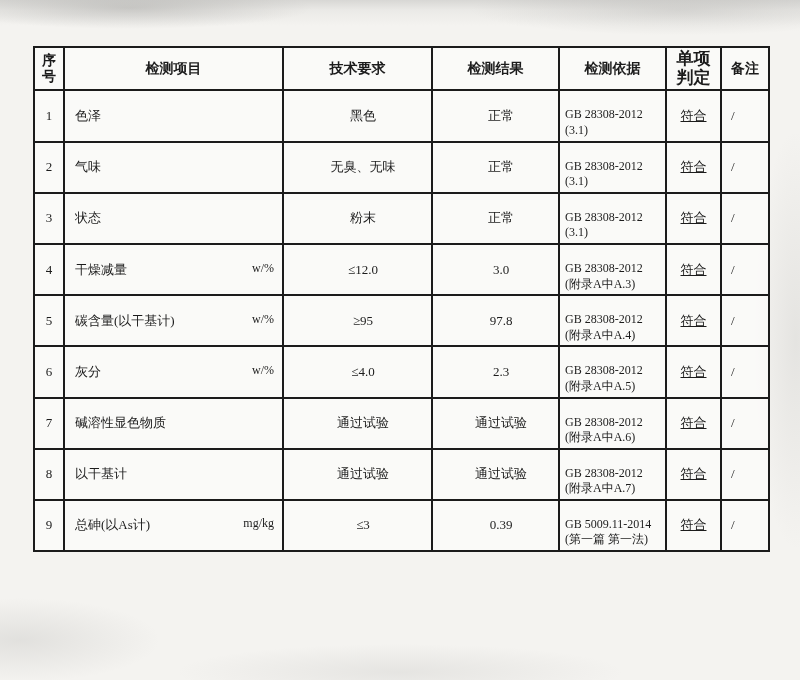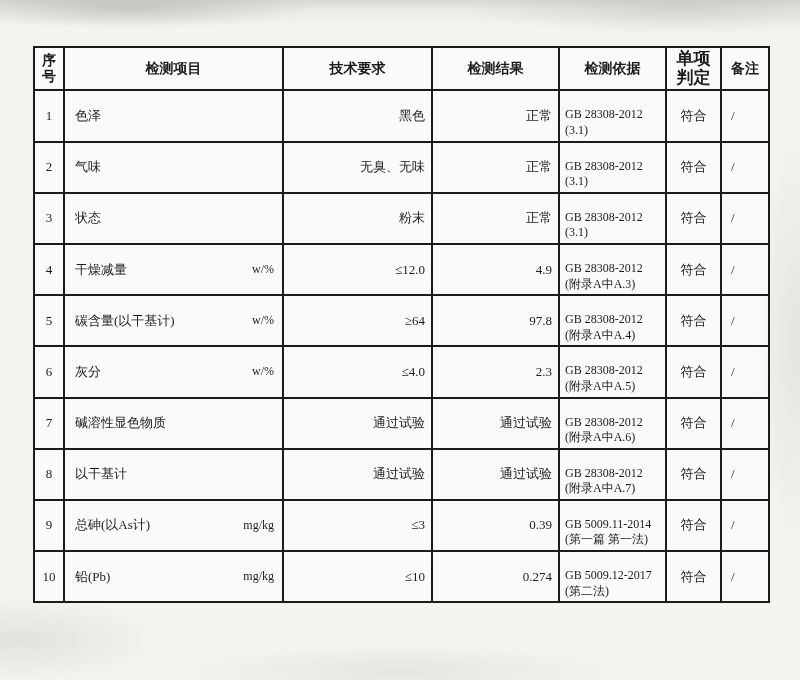--- a/index.html
+++ b/index.html
@@ -50,32 +50,32 @@
     line-height: 1.1;
     text-align: center;
     padding: 2px;
   }
   .report th.h-judge { font-size: 17px; }
   .report td { font-size: 13px; padding: 2px 6px; }
   td.c-no { text-align: center; padding: 2px; }
   td.c-item .item-wrap {
     display: flex;
     justify-content: space-between;
-    align-items: center;
+    align-items: flex-start;
     padding: 0 2px 0 4px;
   }
   td.c-item .unit { font-size: 12px; white-space: nowrap; }
-  td.c-req, td.c-res { text-align: right; padding-left: 17px; }
+  td.c-req, td.c-res { text-align: center; padding-left: 17px; }
   td.c-basis {
     font-size: 12px;
     line-height: 1.3;
     padding: 16px 3px 2px 5px;
     letter-spacing: 0px;
   }
-  td.c-judge { text-align: center; padding: 2px; }
+  td.c-judge { text-align: center; padding: 2px; text-decoration: underline; }
   td.c-remark { text-align: left; padding-left: 9px; }
 </style>
 </head>
 <body>
 
 <div class="scan-page">
   <table class="report">
     <colgroup>
       <col style="width:30px">
       <col style="width:219px">
@@ -150,37 +150,37 @@
   </tr>
         <tr>
     <td class="c-no">4</td>
     <td class="c-item">
       <div class="item-wrap">
         <span>干燥减量</span>
         <span class="unit">w/%</span>
       </div>
     </td>
     <td class="c-req">≤12.0</td>
-    <td class="c-res">4.9</td>
+    <td class="c-res">3.0</td>
     <td class="c-basis">
       <div>GB 28308-2012</div>
       <div>(附录A中A.3)</div>
     </td>
     <td class="c-judge">符合</td>
     <td class="c-remark">/</td>
   </tr>
         <tr>
     <td class="c-no">5</td>
     <td class="c-item">
       <div class="item-wrap">
         <span>碳含量(以干基计)</span>
         <span class="unit">w/%</span>
       </div>
     </td>
-    <td class="c-req">≥64</td>
+    <td class="c-req">≥95</td>
     <td class="c-res">97.8</td>
     <td class="c-basis">
       <div>GB 28308-2012</div>
       <div>(附录A中A.4)</div>
     </td>
     <td class="c-judge">符合</td>
     <td class="c-remark">/</td>
   </tr>
         <tr>
     <td class="c-no">6</td>
@@ -239,36 +239,19 @@
       <div class="item-wrap">
         <span>总砷(以As计)</span>
         <span class="unit">mg/kg</span>
       </div>
     </td>
     <td class="c-req">≤3</td>
     <td class="c-res">0.39</td>
     <td class="c-basis">
       <div>GB 5009.11-2014</div>
       <div>(第一篇 第一法)</div>
-    </td>
-    <td class="c-judge">符合</td>
-    <td class="c-remark">/</td>
-  </tr>
-        <tr>
-    <td class="c-no">10</td>
-    <td class="c-item">
-      <div class="item-wrap">
-        <span>铅(Pb)</span>
-        <span class="unit">mg/kg</span>
-      </div>
-    </td>
-    <td class="c-req">≤10</td>
-    <td class="c-res">0.274</td>
-    <td class="c-basis">
-      <div>GB 5009.12-2017</div>
-      <div>(第二法)</div>
     </td>
     <td class="c-judge">符合</td>
     <td class="c-remark">/</td>
   </tr>
       </tbody>
   </table>
 </div>
 
 </body></html>

